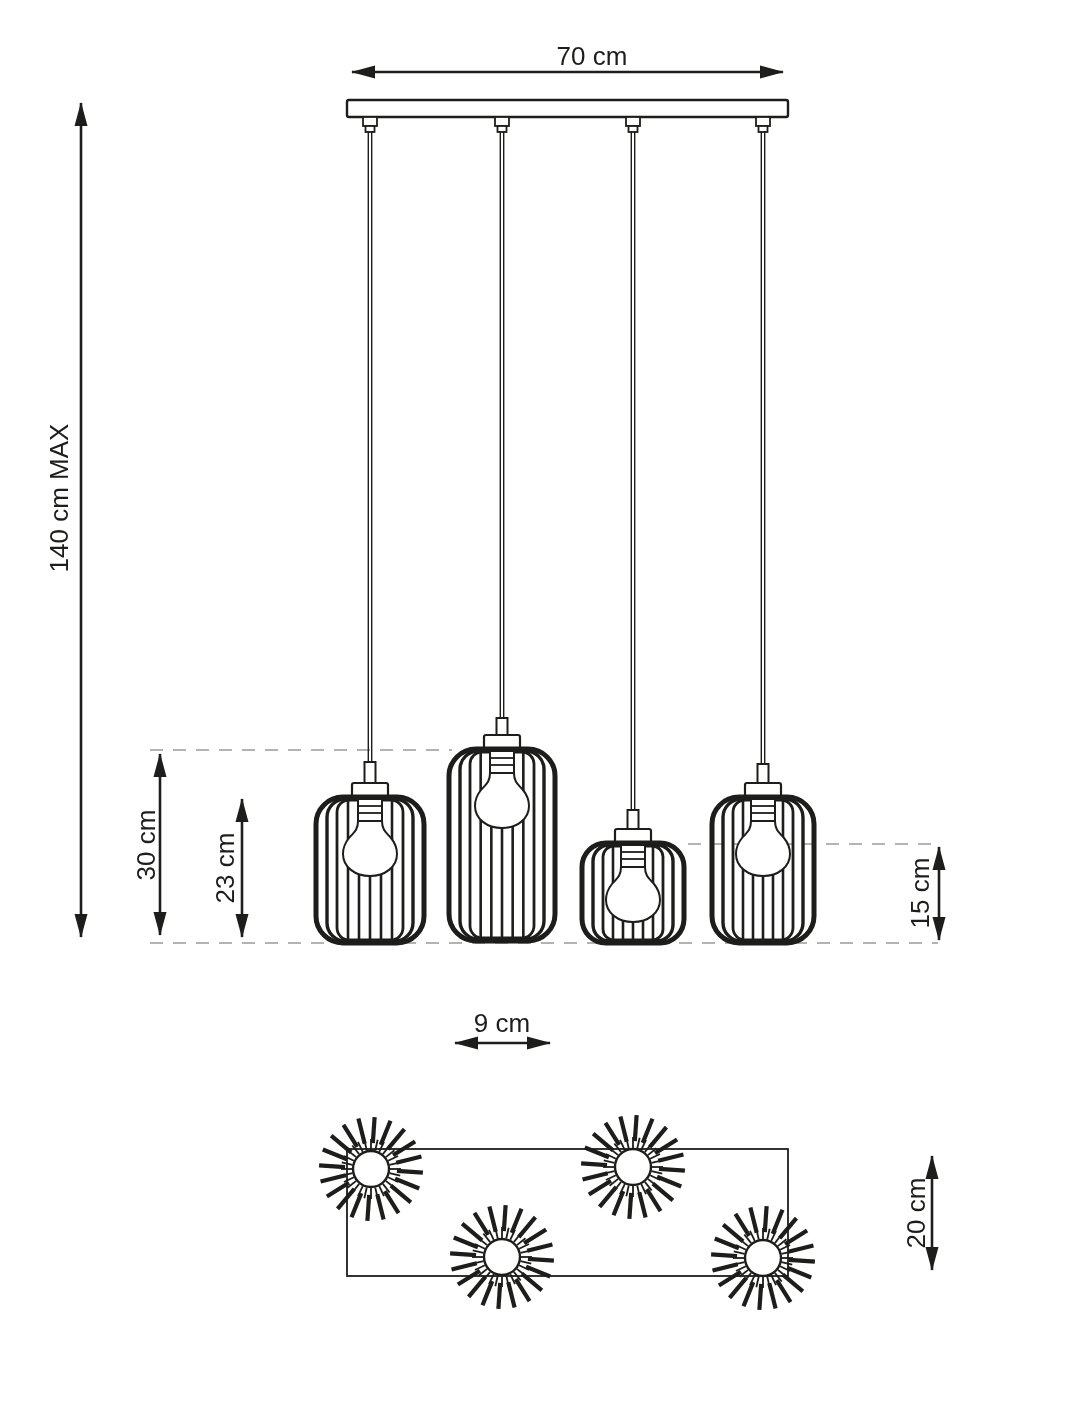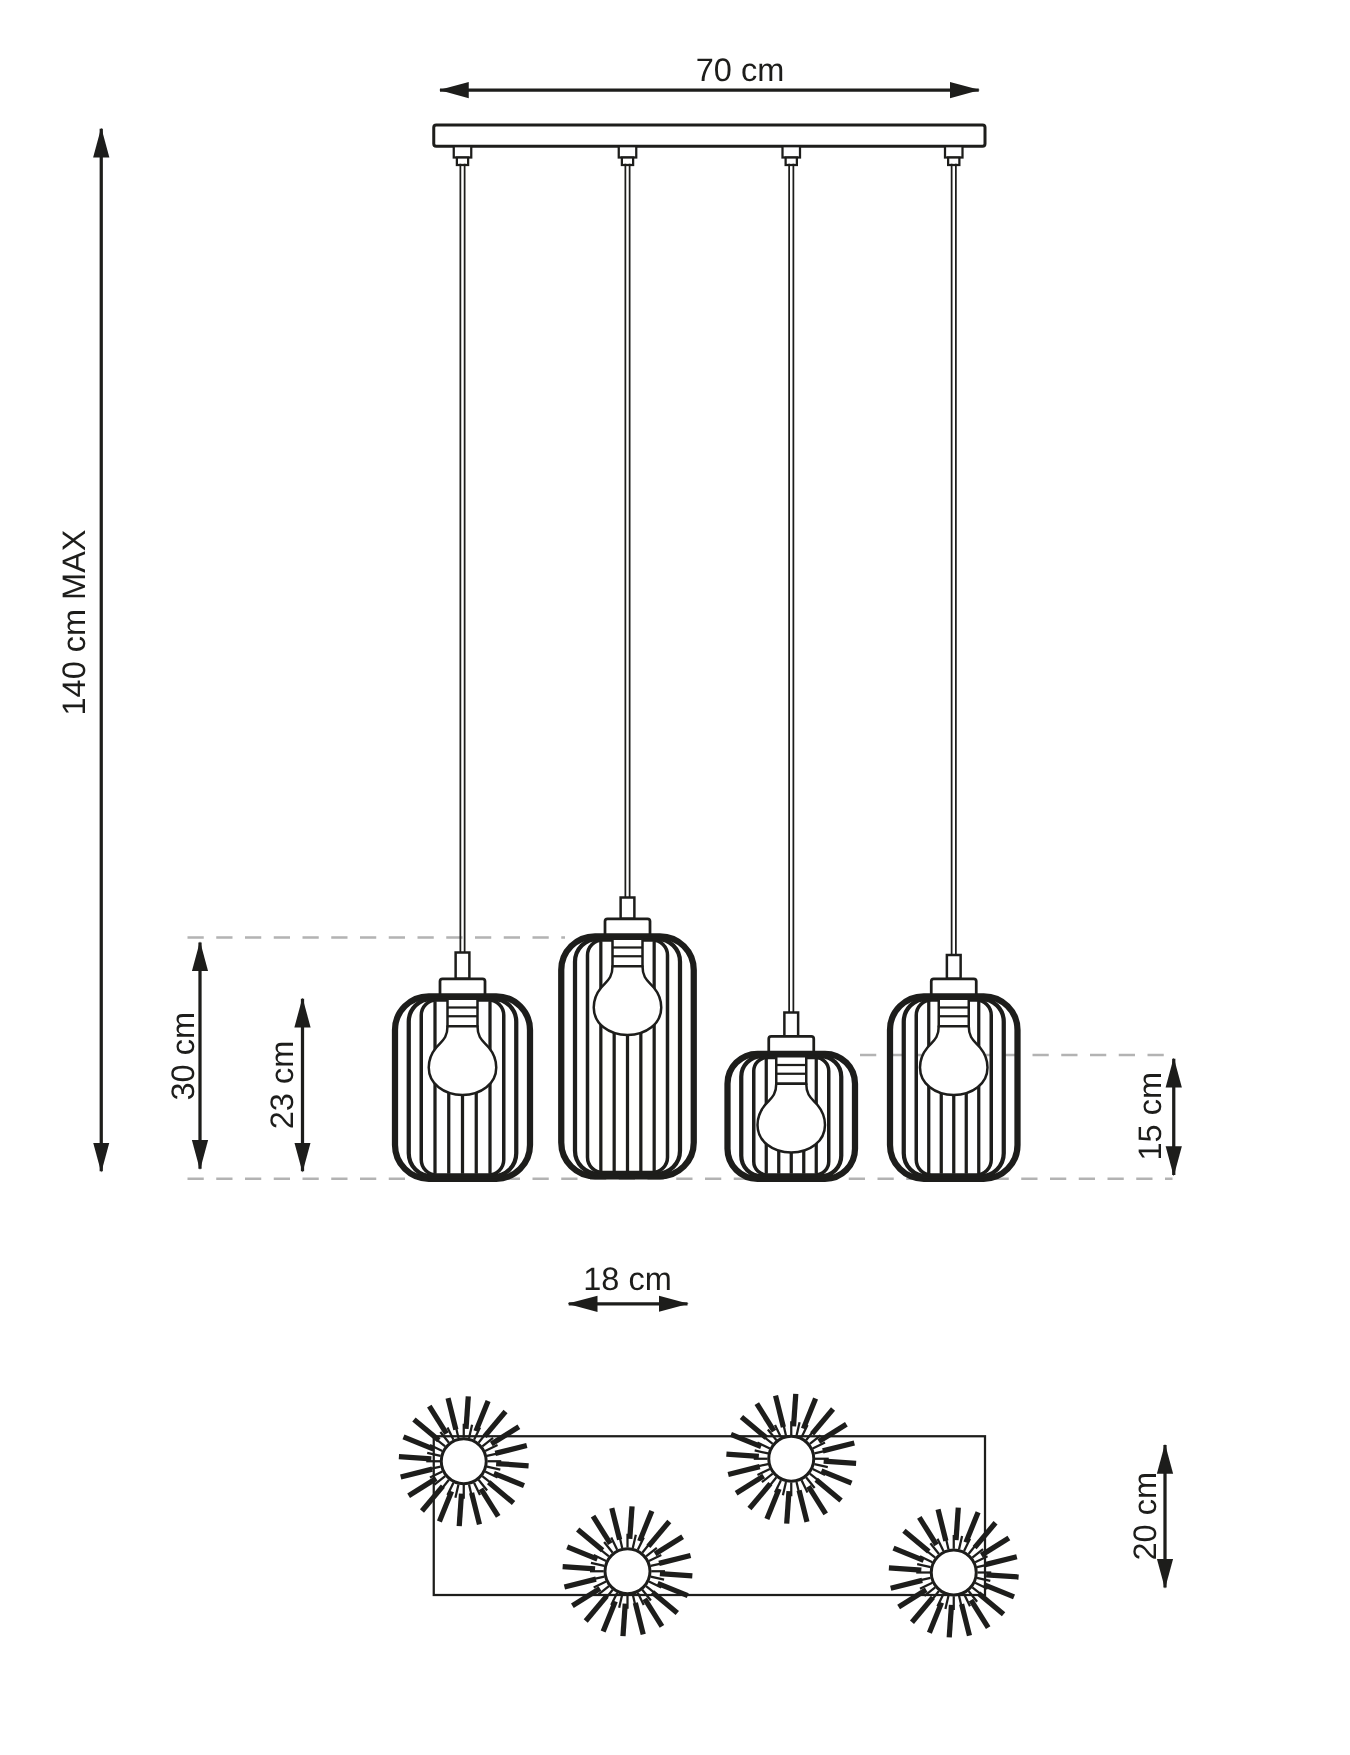--- a/index.html
+++ b/index.html
@@ -347,15 +347,15 @@
           <circle cx="763" cy="1258" r="18" fill="#fff" stroke="#1d1d1b" stroke-width="2.4"></circle>
         </g>
       </g>
   </svg>
 
   <div class="label" style="left:592px;top:56px;">70 cm</div>
   <div class="label rot" style="left:59px;top:498px;">140 cm MAX</div>
   <div class="label rot" style="left:146px;top:845px;">30 cm</div>
   <div class="label rot" style="left:225px;top:868px;">23 cm</div>
   <div class="label rot" style="left:920px;top:893px;">15 cm</div>
-  <div class="label" style="left:502px;top:1023px;">18 cm</div>
+  <div class="label" style="left:502px;top:1023px;">9 cm</div>
   <div class="label rot" style="left:916px;top:1213px;">20 cm</div>
 </div>
 
 </body></html>

